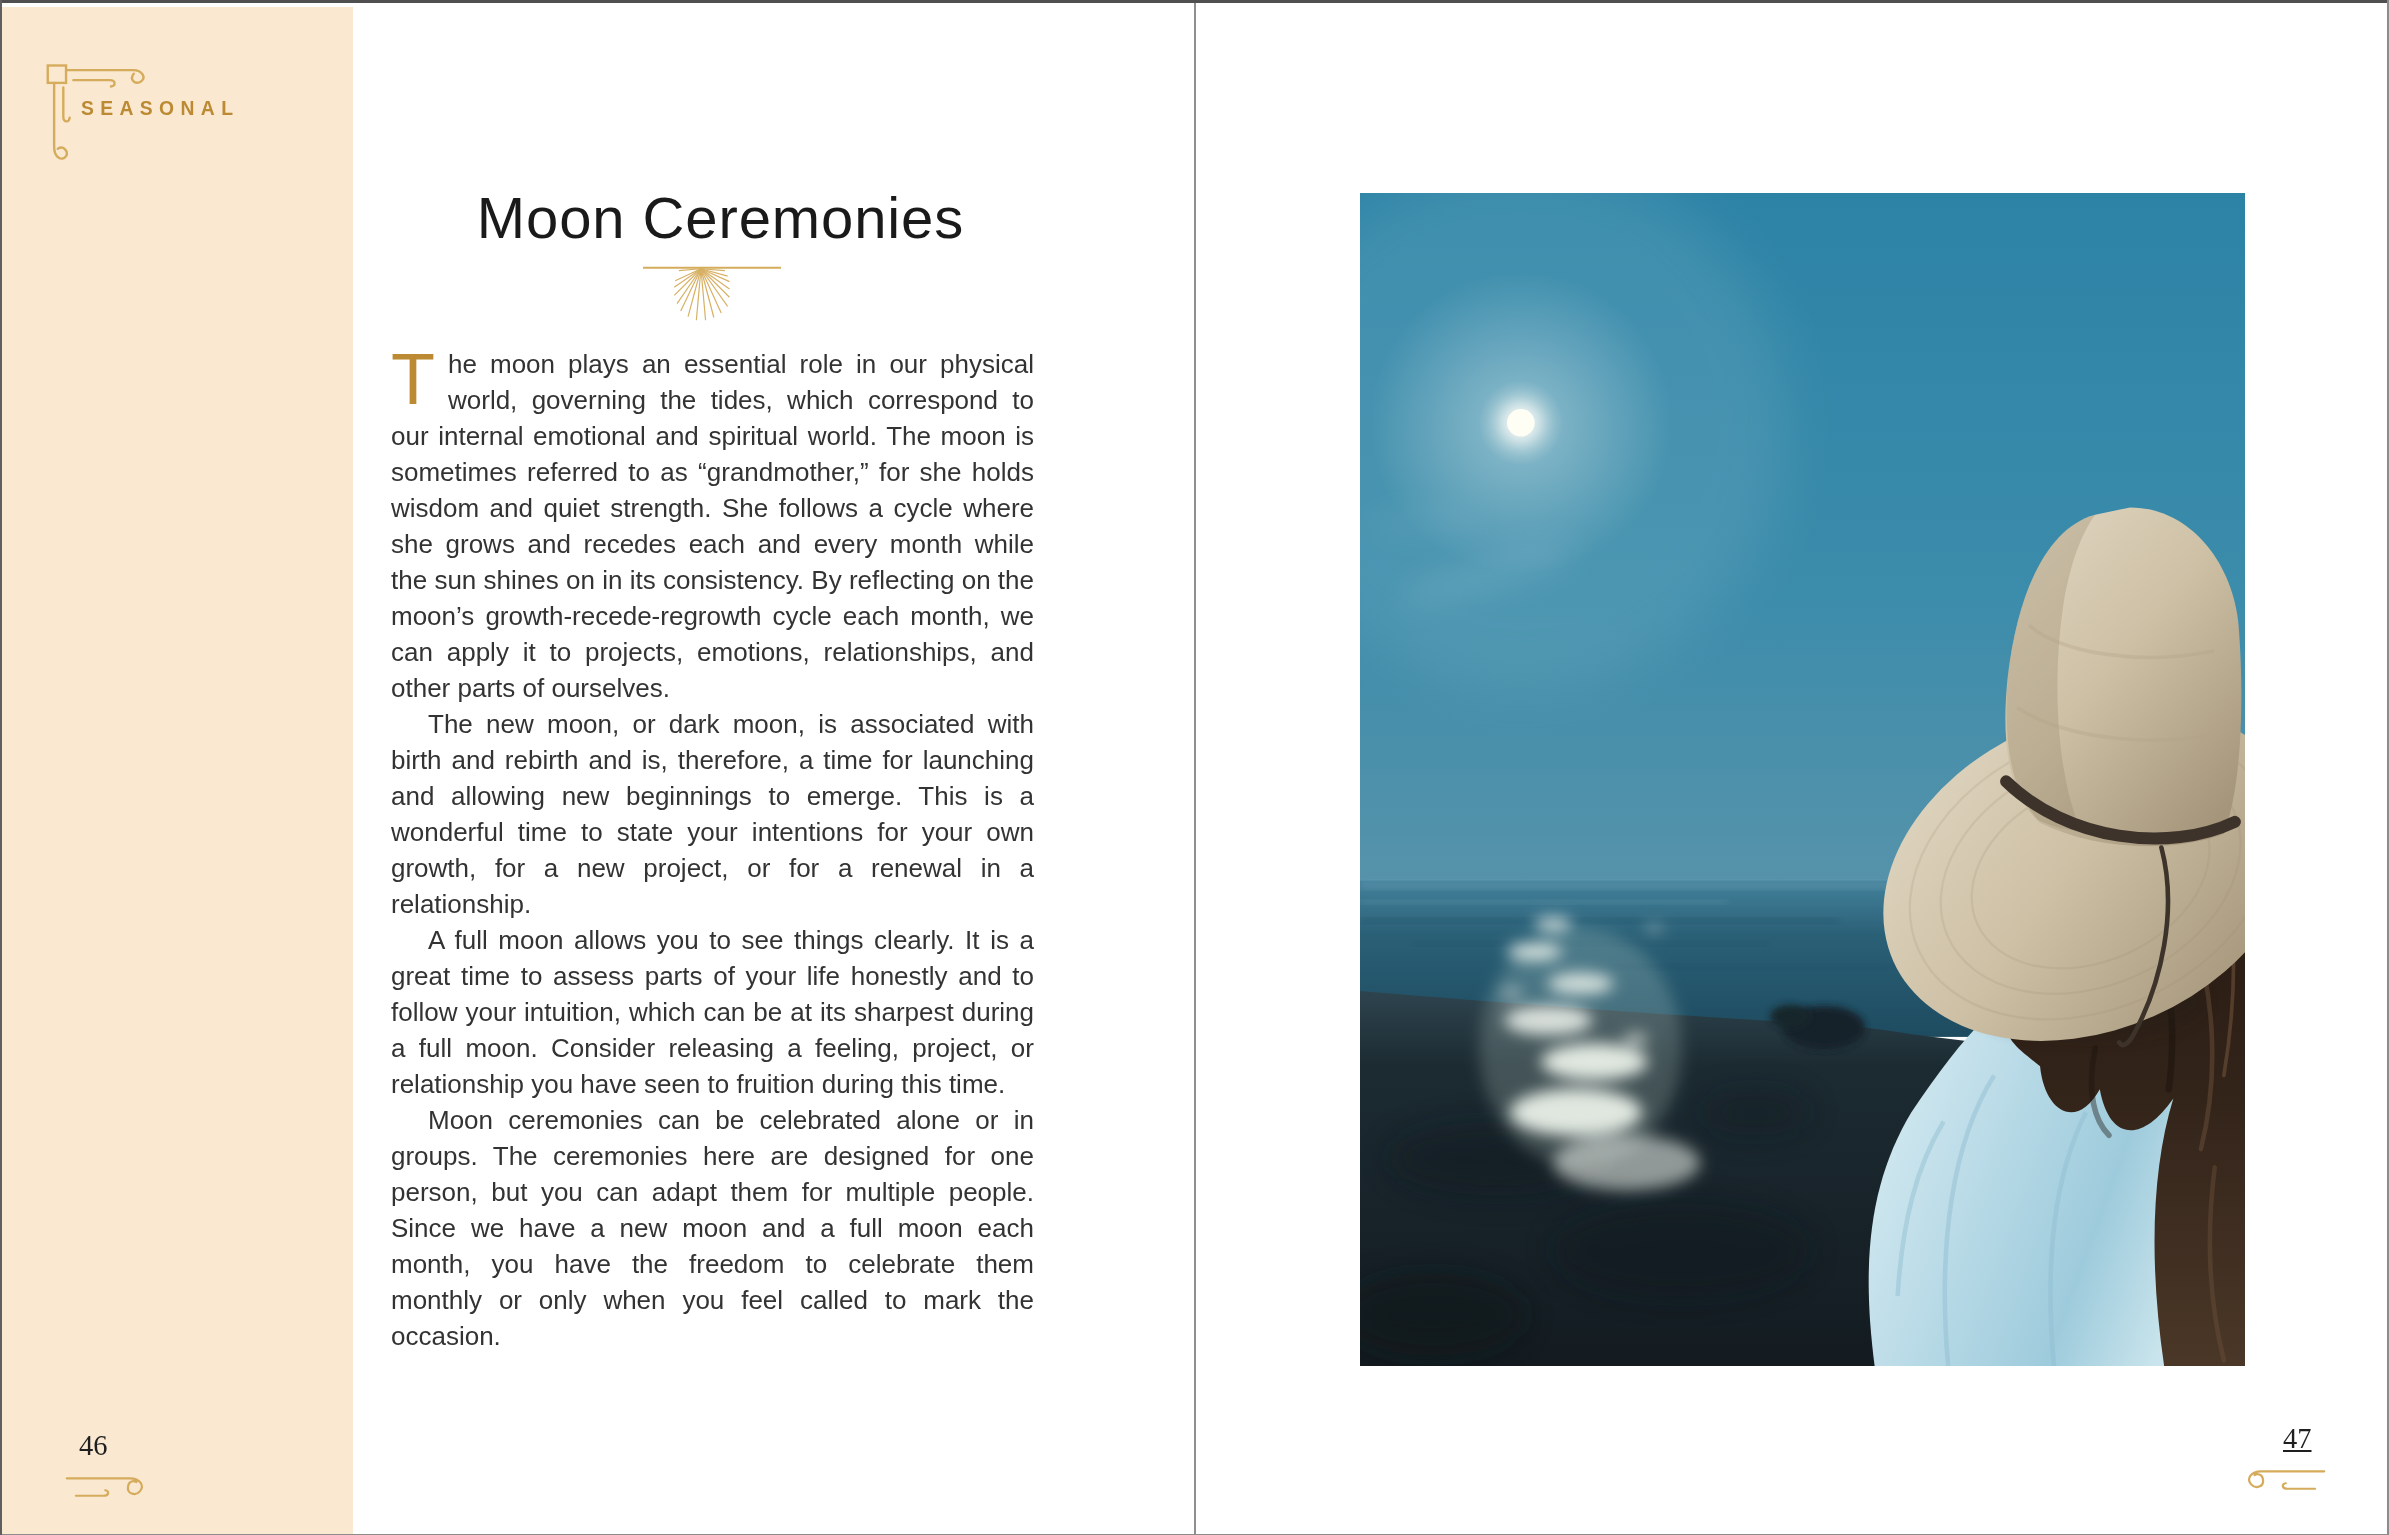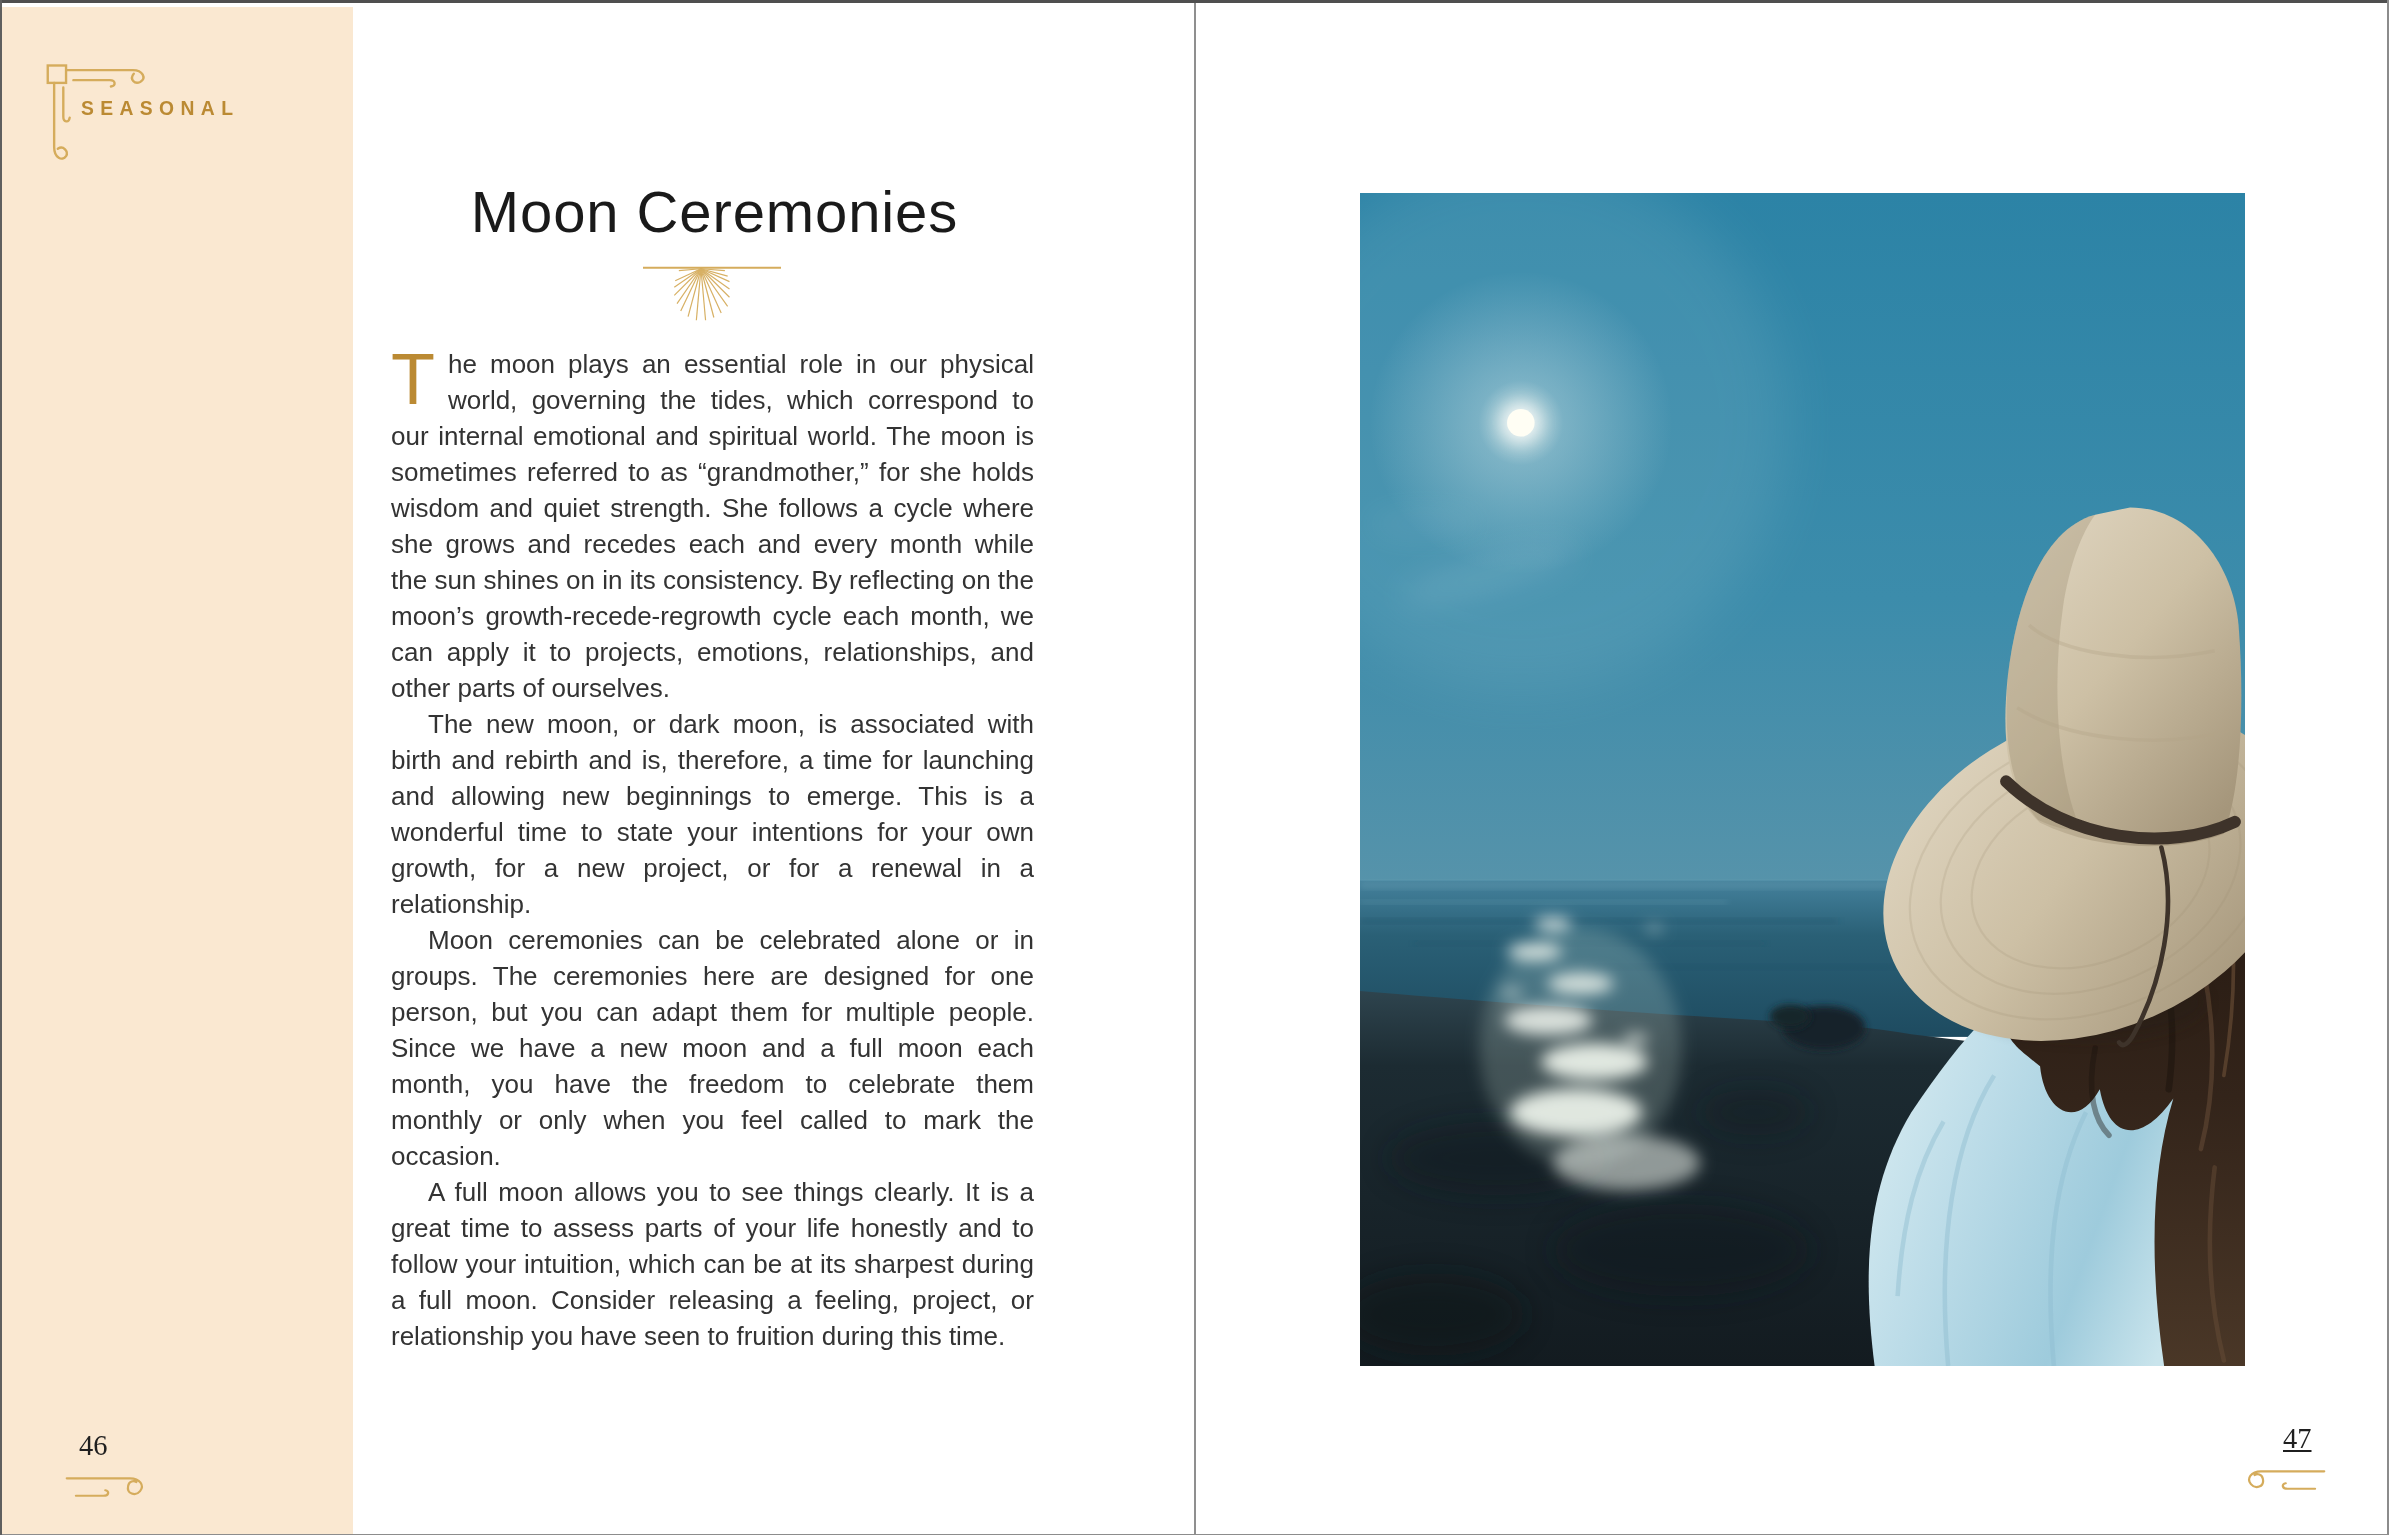--- a/index.html
+++ b/index.html
@@ -36,21 +36,21 @@
     font-size:28.5px; color:#1f1f1f;
   }
   .page-number.left  { left:79px;  top:1423px;text-align:center; }
   .page-number.right { left:2283px; top:1423px;text-decoration:underline; }
   .flourish { position:absolute; }
   .flourish.left  { left:64px;   top:1463px; }
   .flourish.right { left:2239px; top:1463px; transform:scaleX(-1); }
 
   
   .article-title {
-    position:absolute; left:391px; top:176px; width:643px; margin:2px;
+    position:absolute; left:391px; top:176px; width:643px; margin:8px;
     text-align:center;
     font-size:58px; font-weight:400; letter-spacing:0.9px;
     color: var(--title-text, #1a1a1a);
   }
   .sunburst { position:absolute; left:643px; top:265px; }
 
   
   .body-text {
     position:absolute; left:391px; top:346px; width:643px;
     font-size:26px; line-height:36px;
@@ -121,22 +121,22 @@
         <line x1="63" y1="4" x2="34" y2="33"></line>
         <line x1="63" y1="4" x2="34" y2="24"></line>
         <line x1="63" y1="4" x2="35" y2="17"></line>
         <line x1="63" y1="4" x2="39" y2="6"></line>
       </g>
     </svg>
 
     <div class="body-text">
       <p><span class="dropcap">T</span><span>he moon plays an essential role in our physical world, governing the tides, which correspond to our internal emotional and spiritual world. The moon is sometimes referred to as “grandmother,” for she holds wisdom and quiet strength. She follows a cycle where she grows and recedes each and every month while the sun shines on in its consistency. By reflecting on the moon’s growth-recede-regrowth cycle each month, we can apply it to projects, emotions, relationships, and other parts of ourselves.</span></p>
       <p class="indent">The new moon, or dark moon, is associated with birth and rebirth and is, therefore, a time for launching and allowing new beginnings to emerge. This is a wonderful time to state your intentions for your own growth, for a new project, or for a renewal in a relationship.</p>
+      <p class="indent">A full moon allows you to see things clearly. It is a great time to assess parts of your life honestly and to follow your intuition, which can be at its sharpest during a full moon. Consider releasing a feeling, project, or relationship you have seen to fruition during this time.</p>
       <p class="indent">Moon ceremonies can be celebrated alone or in groups. The ceremonies here are designed for one person, but you can adapt them for multiple people. Since we have a new moon and a full moon each month, you have the freedom to celebrate them monthly or only when you feel called to mark the occasion.</p>
-      <p class="indent">A full moon allows you to see things clearly. It is a great time to assess parts of your life honestly and to follow your intuition, which can be at its sharpest during a full moon. Consider releasing a feeling, project, or relationship you have seen to fruition during this time.</p>
     </div>
   </main>
 
   <div class="gutter"></div>
 
   <section>
     <figure class="photo">
       <svg viewBox="0 0 963 1276" preserveAspectRatio="none">
         <defs>
           <linearGradient id="skyGrad" x1="0" y1="0" x2="0" y2="1">

